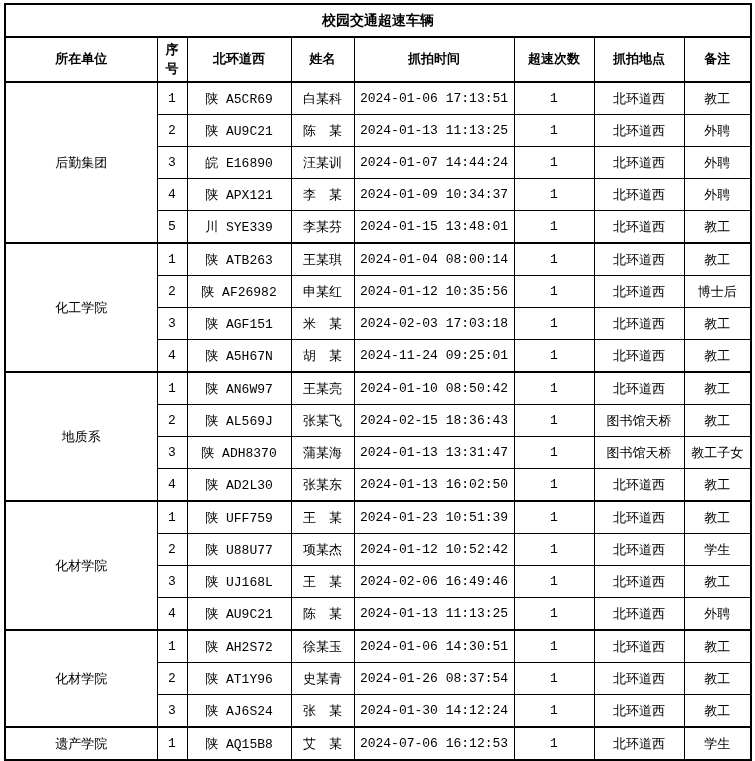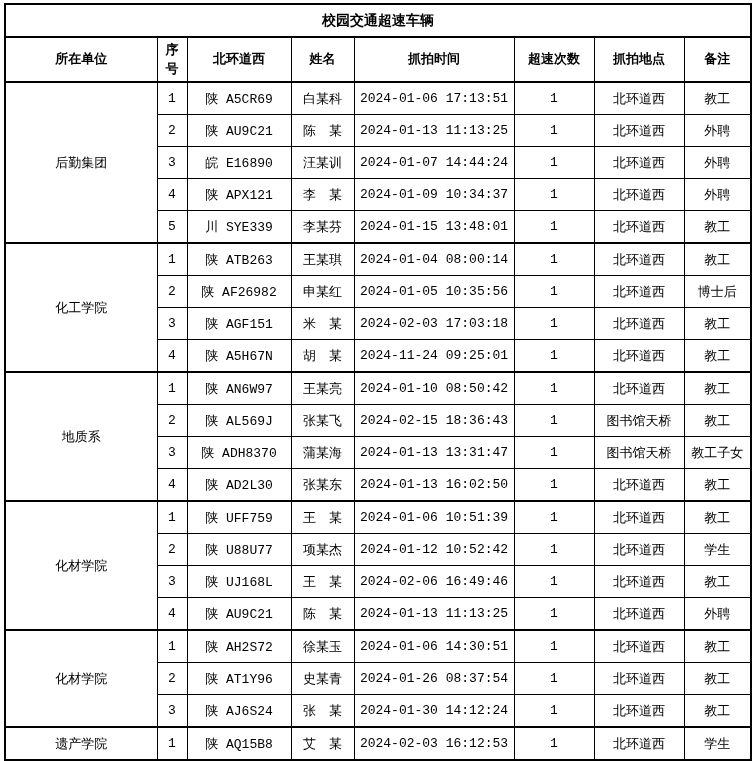--- a/index.html
+++ b/index.html
@@ -155,21 +155,21 @@
           <td class="name-cell">王某琪</td>
           <td class="time-cell">2024-01-04 08:00:14</td>
           <td class="count-cell">1</td>
           <td class="location-cell">北环道西</td>
           <td class="note-cell">教工</td>
         </tr>
         <tr class="data-row">
           <td class="no-cell">2</td>
           <td class="plate-cell">陕 AF26982</td>
           <td class="name-cell">申某红</td>
-          <td class="time-cell">2024-01-05 10:35:56</td>
+          <td class="time-cell">2024-01-12 10:35:56</td>
           <td class="count-cell">1</td>
           <td class="location-cell">北环道西</td>
           <td class="note-cell">博士后</td>
         </tr>
         <tr class="data-row">
           <td class="no-cell">3</td>
           <td class="plate-cell">陕 AGF151</td>
           <td class="name-cell">米　某</td>
           <td class="time-cell">2024-02-03 17:03:18</td>
           <td class="count-cell">1</td>
@@ -220,21 +220,21 @@
           <td class="time-cell">2024-01-13 16:02:50</td>
           <td class="count-cell">1</td>
           <td class="location-cell">北环道西</td>
           <td class="note-cell">教工</td>
         </tr>
         <tr class="data-row group-start">
           <td class="unit-cell" rowspan="4">化材学院</td>
           <td class="no-cell">1</td>
           <td class="plate-cell">陕 UFF759</td>
           <td class="name-cell">王　某</td>
-          <td class="time-cell">2024-01-06 10:51:39</td>
+          <td class="time-cell">2024-01-23 10:51:39</td>
           <td class="count-cell">1</td>
           <td class="location-cell">北环道西</td>
           <td class="note-cell">教工</td>
         </tr>
         <tr class="data-row">
           <td class="no-cell">2</td>
           <td class="plate-cell">陕 U88U77</td>
           <td class="name-cell">项某杰</td>
           <td class="time-cell">2024-01-12 10:52:42</td>
           <td class="count-cell">1</td>
@@ -285,20 +285,20 @@
           <td class="time-cell">2024-01-30 14:12:24</td>
           <td class="count-cell">1</td>
           <td class="location-cell">北环道西</td>
           <td class="note-cell">教工</td>
         </tr>
         <tr class="data-row group-start">
           <td class="unit-cell" rowspan="1">遗产学院</td>
           <td class="no-cell">1</td>
           <td class="plate-cell">陕 AQ15B8</td>
           <td class="name-cell">艾　某</td>
-          <td class="time-cell">2024-02-03 16:12:53</td>
+          <td class="time-cell">2024-07-06 16:12:53</td>
           <td class="count-cell">1</td>
           <td class="location-cell">北环道西</td>
           <td class="note-cell">学生</td>
         </tr>
       </tbody>
   </table>
 </div>
 
 </body></html>

